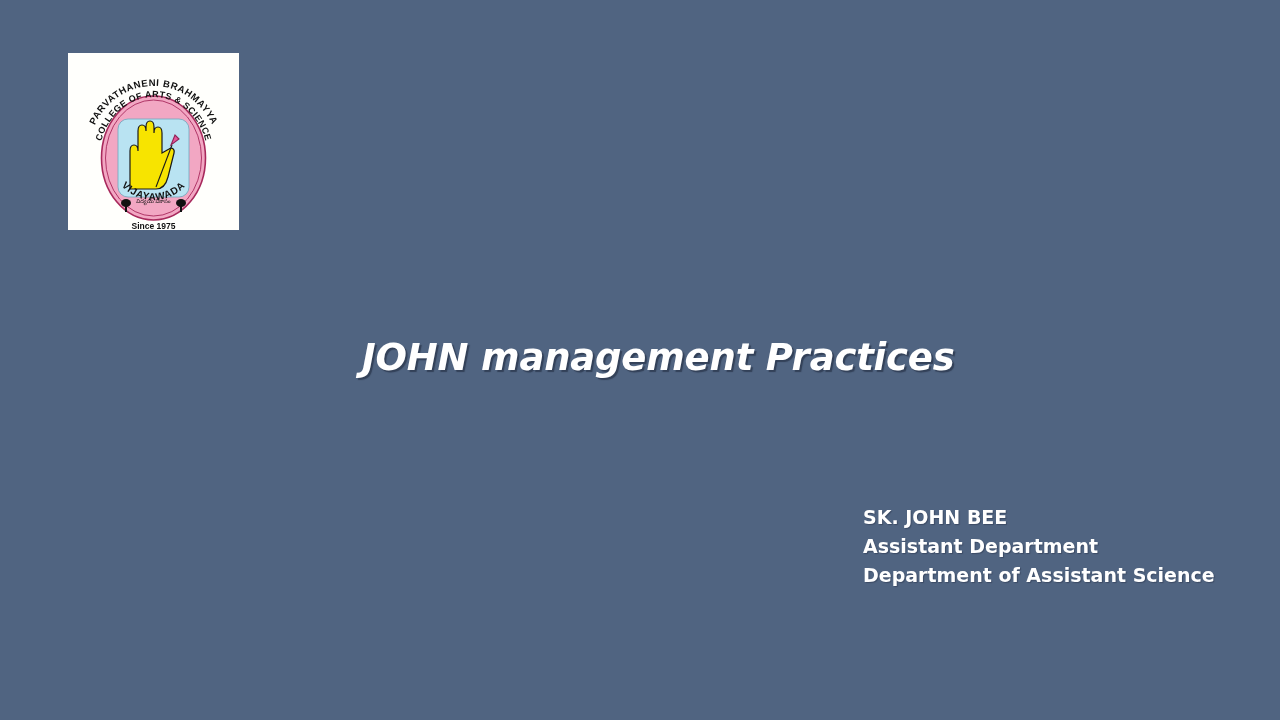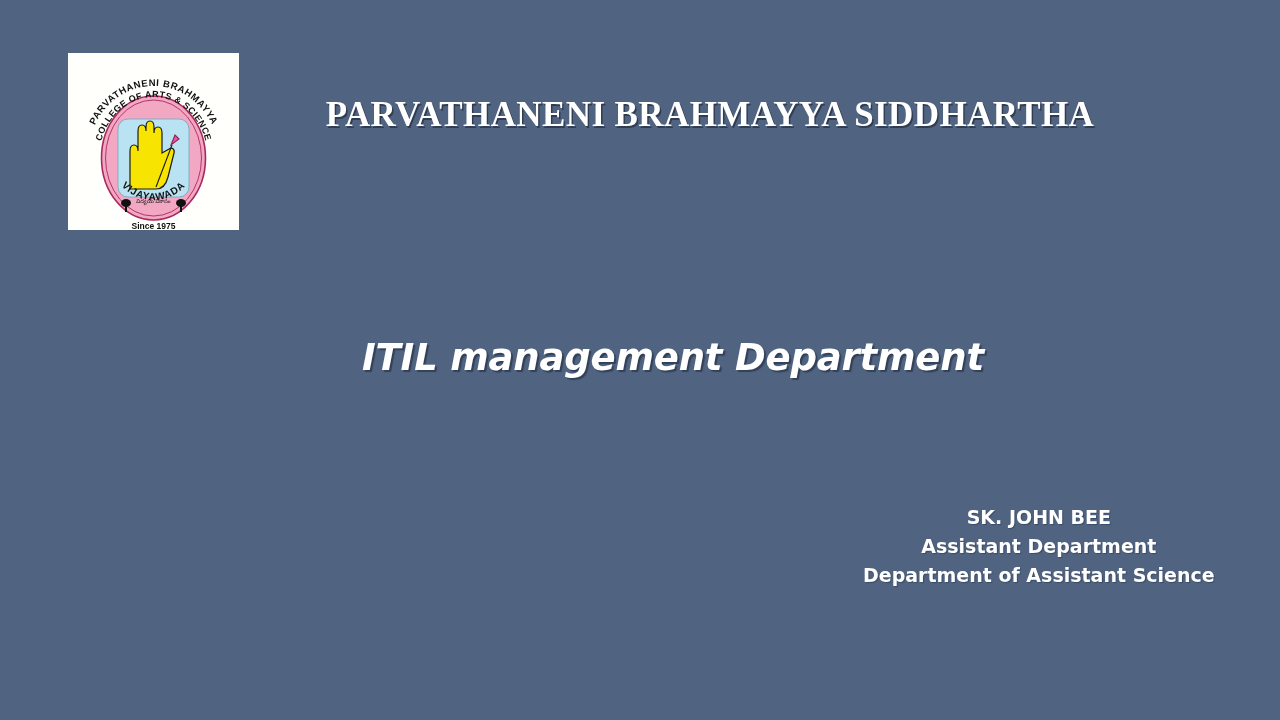--- a/index.html
+++ b/index.html
@@ -71,21 +71,20 @@
     position: absolute;
     left: 863px;
     top: 503px;
     font-family: "DejaVu Sans", sans-serif;
     font-weight: bold;
     font-size: 19px;
     line-height: 29px;
     color: #ffffff;
     text-shadow: 1px 1px 1px rgba(22,30,48,0.35);
     white-space: nowrap;
-    text-align: center;
   }
   #presenter div { display: block; }
 </style>
 </head>
 <body>
 
 <div id="slide">
 
   <div id="logo-box">
     <svg id="logo-svg" viewBox="0 0 171 177">
@@ -135,24 +134,23 @@
 
       <text font-family="Liberation Sans, sans-serif" font-size="10" font-weight="bold" fill="#111111" letter-spacing="0.8">
         <textPath href="#arcBottom" startOffset="50%" text-anchor="middle">VIJAYAWADA</textPath>
       </text>
 
       <text x="85.5" y="176" font-family="Liberation Sans, sans-serif" font-size="8.5" font-weight="bold" fill="#111111" text-anchor="middle">Since 1975</text>
     </svg>
   </div>
 
   <div id="heading">
-    <span class="line1">PARVATHANENI  BRAHMAYYA SIDDHARTHA</span>
   </div>
 
-  <div id="deck-title">ITIL management Department</div>
+  <div id="deck-title">JOHN management Practices</div>
 
   <div id="presenter">
     <div>SK. JOHN BEE</div>
     <div>Assistant Department</div>
     <div>Department of Assistant Science</div>
   </div>
 
 </div>
 
 </body></html>

